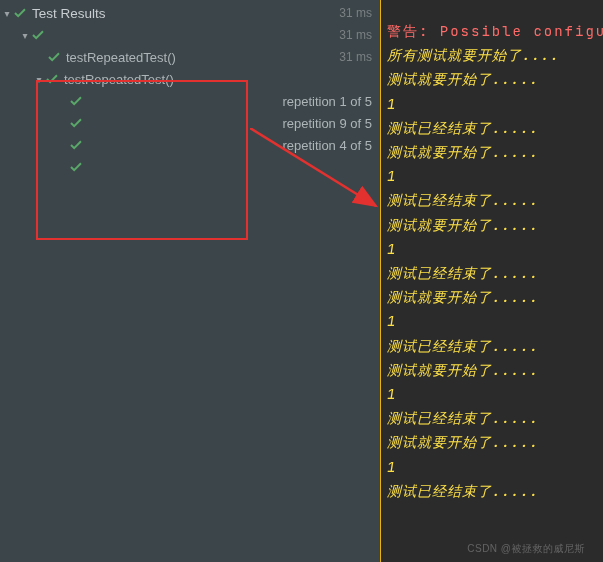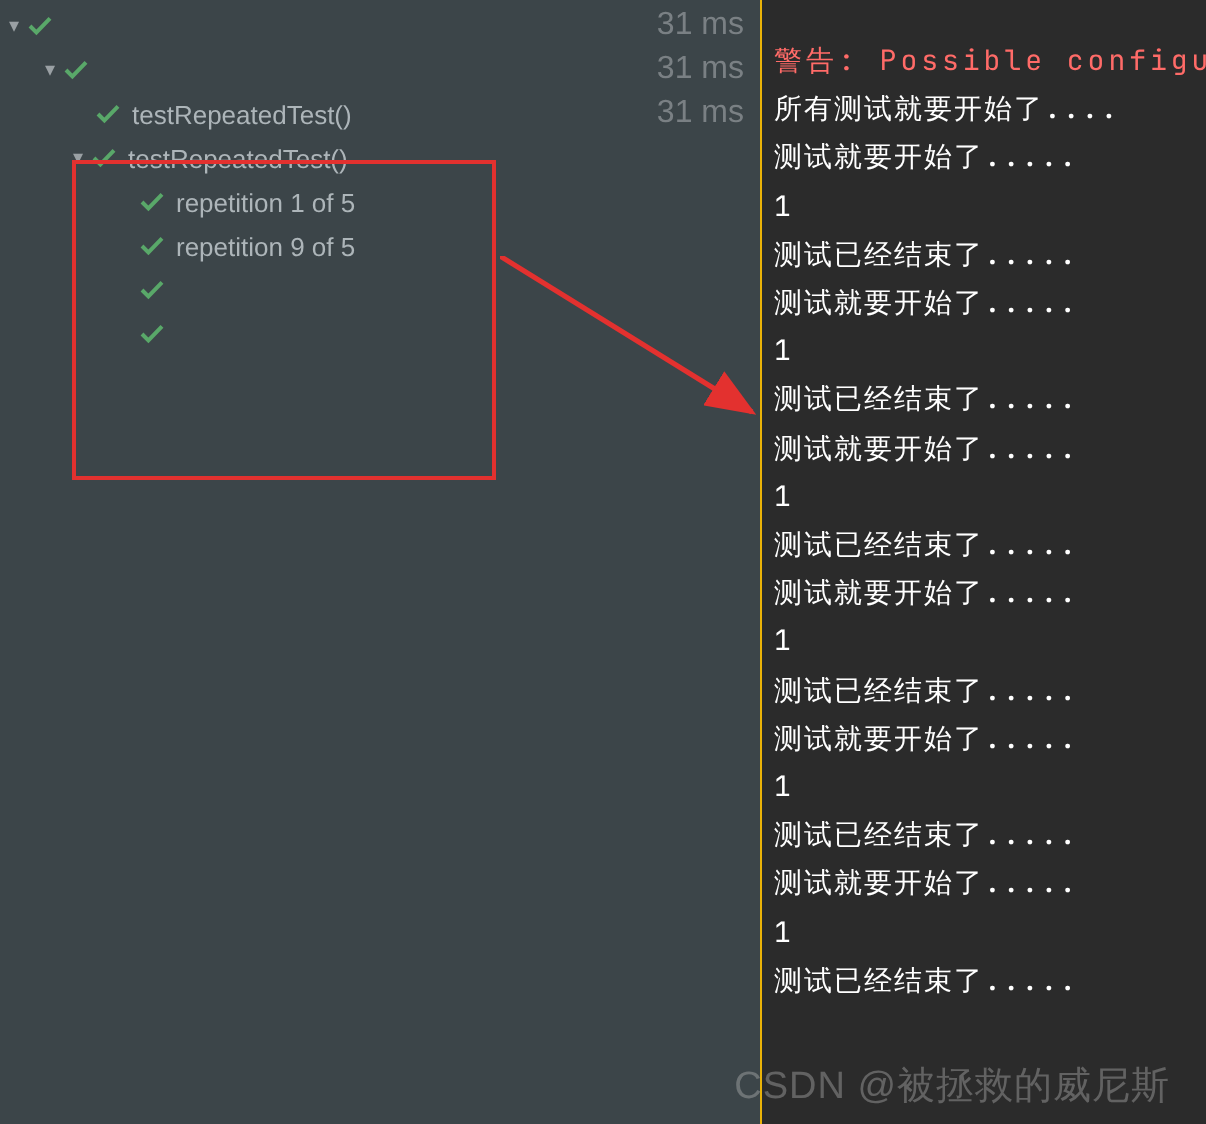--- a/index.html
+++ b/index.html
@@ -59,68 +59,69 @@
     font-weight: bold;
     margin-right: 6px;
     font-size: 14px;
     display: inline-flex;
     align-items: center;
   }
   .check svg { display:block; }
   .label { flex: 1; }
   .time {
     color: #7a8084;
-    font-size: 16px;
+    font-size: 12px;
     margin-left: auto;
   }
   .indent1 { padding-left: 18px; }
   .indent2 { padding-left: 48px; }
   .indent2b { padding-left: 32px; }
-  .indent3 { padding-left: 70px; }
+  .indent3 { padding-left: 70px; text-align: right; }
 
   .red-box {
     position: absolute;
     border: 2px solid #e3312f;
     left: 36px;
     top: 80px;
     width: 212px;
     height: 160px;
     pointer-events: none;
   }
   .arrow {
     position: absolute;
     left: 250px;
     top: 128px;
     pointer-events: none;
   }
   .warn { color: #ff6b68; letter-spacing: 2px; }
-  .cline { color: #ffffff; letter-spacing: 1px; }
+  .cline { color: #fde047; letter-spacing: 1px; font-style: italic; }
   .watermark {
     position: absolute;
     bottom: 6px;
     right: 18px;
     color: rgba(200,200,200,0.35);
-    font-size: 19px;
+    font-size: 10px;
     letter-spacing: 0.5px;
     text-align: right;
   }
 </style>
 </head>
 <body>
 
 <div class="container">
   <div class="tree-panel">
 
     <div class="tree-row root">
       <span class="chev">▾</span>
       <span class="check">
           <svg width="12" height="12" viewBox="0 0 12 12">
             <path d="M1 6 L4.2 9.2 L11 2.2" stroke="#59a869" stroke-width="2" fill="none"></path>
           </svg>
         </span>
+      <span class="label">Test Results</span>
       <span class="time">31 ms</span>
     </div>
 
     <div class="tree-row indent1">
       <span class="chev">▾</span>
       <span class="check">
           <svg width="12" height="12" viewBox="0 0 12 12">
             <path d="M1 6 L4.2 9.2 L11 2.2" stroke="#59a869" stroke-width="2" fill="none"></path>
           </svg>
         </span>
@@ -162,20 +163,21 @@
           </svg>
         </span>
       <span class="label">repetition 9 of 5</span>
     </div>
     <div class="tree-row indent3">
       <span class="check">
           <svg width="12" height="12" viewBox="0 0 12 12">
             <path d="M1 6 L4.2 9.2 L11 2.2" stroke="#59a869" stroke-width="2" fill="none"></path>
           </svg>
         </span>
+      <span class="label">repetition 4 of 5</span>
     </div>
     <div class="tree-row indent3">
       <span class="check">
           <svg width="12" height="12" viewBox="0 0 12 12">
             <path d="M1 6 L4.2 9.2 L11 2.2" stroke="#59a869" stroke-width="2" fill="none"></path>
           </svg>
         </span>
     </div>
 
     <div class="red-box"></div>

